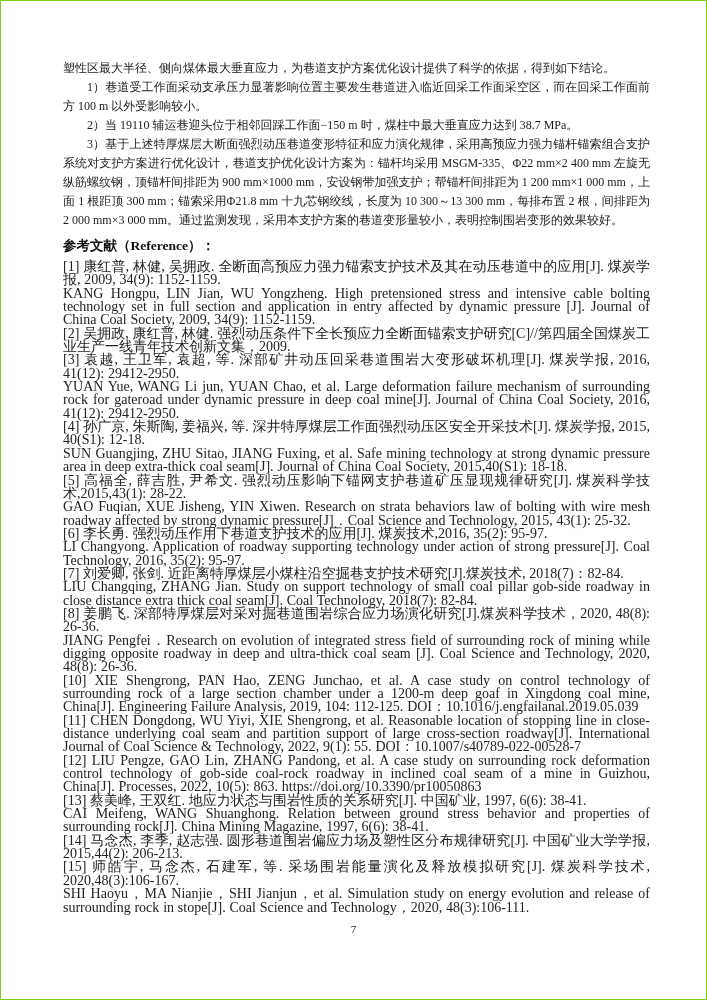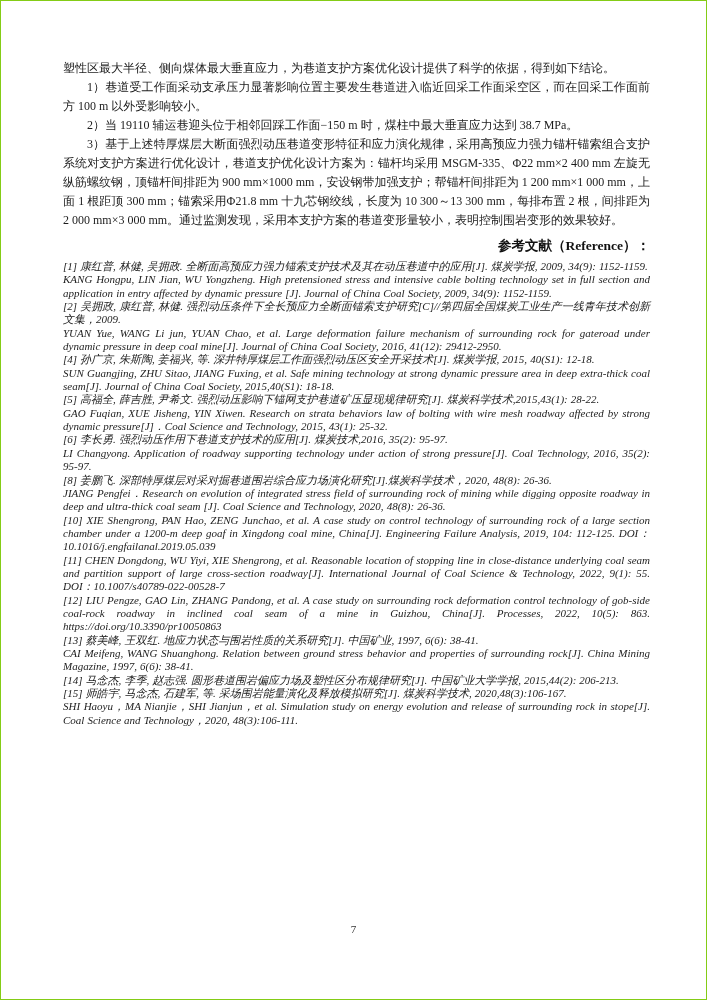--- a/index.html
+++ b/index.html
@@ -36,38 +36,36 @@
   .body-text p.indent {
     text-indent: 24px;
   }
   
   .ref-heading {
     margin: 7px 0 5px 0;
     font-family: "Liberation Serif", "DejaVu Serif", serif;
     font-size: 13.5px;
     font-weight: bold;
     color: #111111;
-    text-align: right;
   }
   
   .ref-list {
     width: 587px;
   }
   .ref-item {
     margin: 0;
   }
   .ref-line {
     margin: 0;
     font-family: "Liberation Serif", "DejaVu Serif", serif;
-    font-size: 11px;
+    font-size: 14px;
     line-height: 13.35px;
     text-align: justify;
     color: #222222;
     word-spacing: 0.3px;
-    font-style: italic;
   }
   .page-number {
     position: absolute;
     left: 0;
     right: 0;
     top: 922px;
     text-align: center;
     font-family: "Liberation Serif", "DejaVu Serif", serif;
     font-size: 11px;
     color: #333333;
@@ -90,33 +88,38 @@
 
     <div class="ref-list" id="ref-list">
         <div class="ref-item">
           <p class="ref-line">[1] 康红普, 林健, 吴拥政. 全断面高预应力强力锚索支护技术及其在动压巷道中的应用[J]. 煤炭学报, 2009, 34(9): 1152-1159.</p>
           <p class="ref-line">KANG Hongpu, LIN Jian, WU Yongzheng. High pretensioned stress and intensive cable bolting technology set in full section and application in entry affected by dynamic pressure [J]. Journal of China Coal Society, 2009, 34(9): 1152-1159.</p>
         </div>
         <div class="ref-item">
           <p class="ref-line">[2] 吴拥政, 康红普, 林健. 强烈动压条件下全长预应力全断面锚索支护研究[C]//第四届全国煤炭工业生产一线青年技术创新文集，2009.</p>
         </div>
         <div class="ref-item">
+          <p class="ref-line">[3] 袁越, 王卫军, 袁超, 等. 深部矿井动压回采巷道围岩大变形破坏机理[J]. 煤炭学报, 2016, 41(12): 29412-2950.</p>
           <p class="ref-line">YUAN Yue, WANG Li jun, YUAN Chao, et al. Large deformation failure mechanism of surrounding rock for gateroad under dynamic pressure in deep coal mine[J]. Journal of China Coal Society, 2016, 41(12): 29412-2950.</p>
         </div>
         <div class="ref-item">
           <p class="ref-line">[4] 孙广京, 朱斯陶, 姜福兴, 等. 深井特厚煤层工作面强烈动压区安全开采技术[J]. 煤炭学报, 2015, 40(S1): 12-18.</p>
           <p class="ref-line">SUN Guangjing, ZHU Sitao, JIANG Fuxing, et al. Safe mining technology at strong dynamic pressure area in deep extra-thick coal seam[J]. Journal of China Coal Society, 2015,40(S1): 18-18.</p>
         </div>
         <div class="ref-item">
           <p class="ref-line">[5] 高福全, 薛吉胜, 尹希文. 强烈动压影响下锚网支护巷道矿压显现规律研究[J]. 煤炭科学技术,2015,43(1): 28-22.</p>
           <p class="ref-line">GAO Fuqian, XUE Jisheng, YIN Xiwen. Research on strata behaviors law of bolting with wire mesh roadway affected by strong dynamic pressure[J]．Coal Science and Technology, 2015, 43(1): 25-32.</p>
         </div>
         <div class="ref-item">
           <p class="ref-line">[6] 李长勇. 强烈动压作用下巷道支护技术的应用[J]. 煤炭技术,2016, 35(2): 95-97.</p>
           <p class="ref-line">LI Changyong. Application of roadway supporting technology under action of strong pressure[J]. Coal Technology, 2016, 35(2): 95-97.</p>
+        </div>
+        <div class="ref-item">
+          <p class="ref-line">[7] 刘爱卿, 张剑. 近距离特厚煤层小煤柱沿空掘巷支护技术研究[J].煤炭技术, 2018(7)：82-84.</p>
+          <p class="ref-line">LIU Changqing, ZHANG Jian. Study on support technology of small coal pillar gob-side roadway in close distance extra thick coal seam[J]. Coal Technology, 2018(7): 82-84.</p>
         </div>
         <div class="ref-item">
           <p class="ref-line">[8] 姜鹏飞. 深部特厚煤层对采对掘巷道围岩综合应力场演化研究[J].煤炭科学技术，2020, 48(8): 26-36.</p>
           <p class="ref-line">JIANG Pengfei．Research on evolution of integrated stress field of surrounding rock of mining while digging opposite roadway in deep and ultra-thick coal seam [J]. Coal Science and Technology, 2020, 48(8): 26-36.</p>
         </div>
         <div class="ref-item">
           <p class="ref-line">[10] XIE Shengrong, PAN Hao, ZENG Junchao, et al. A case study on control technology of surrounding rock of a large section chamber under a 1200-m deep goaf in Xingdong coal mine, China[J]. Engineering Failure Analysis, 2019, 104: 112-125. DOI：10.1016/j.engfailanal.2019.05.039</p>
         </div>
         <div class="ref-item">
           <p class="ref-line">[11] CHEN Dongdong, WU Yiyi, XIE Shengrong, et al. Reasonable location of stopping line in close-distance underlying coal seam and partition support of large cross-section roadway[J]. International Journal of Coal Science &amp; Technology, 2022, 9(1): 55. DOI：10.1007/s40789-022-00528-7</p>

